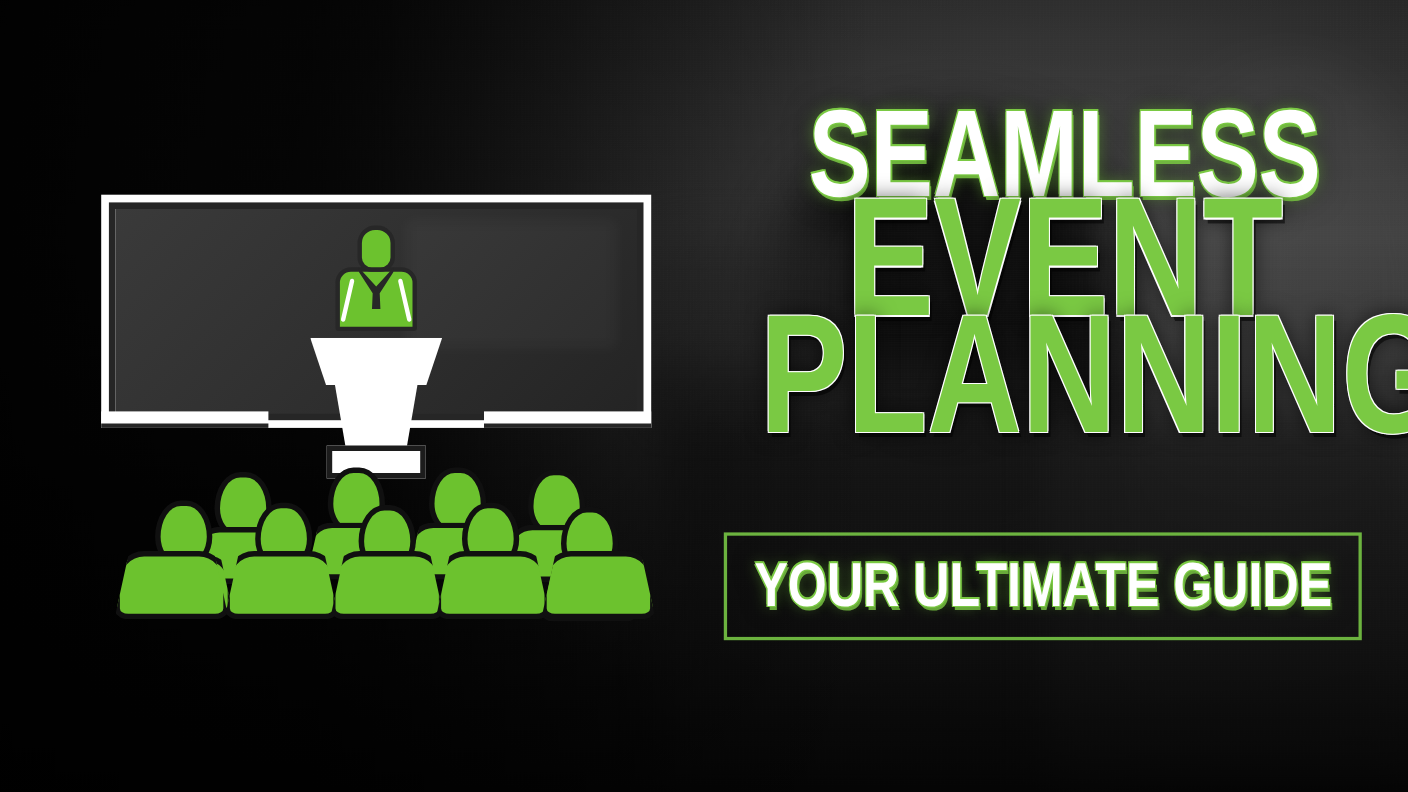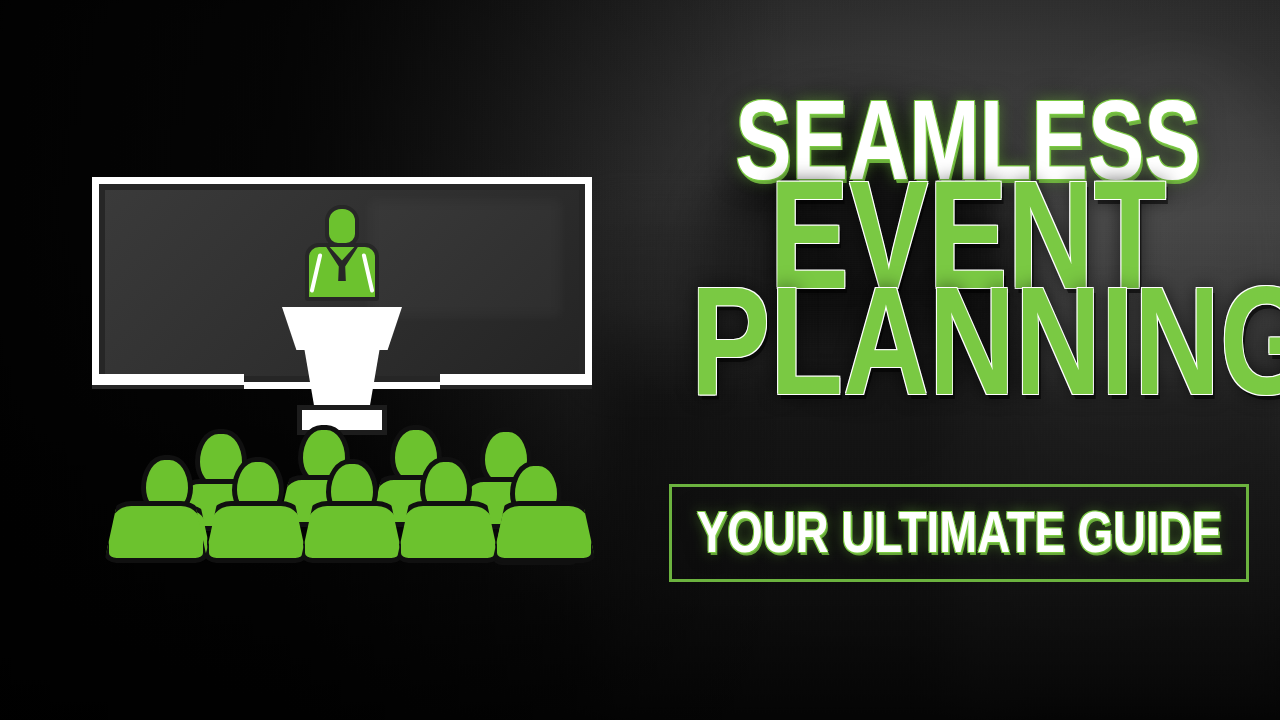--- a/index.html
+++ b/index.html
@@ -216,21 +216,20 @@
   
   #subtitle-frame {
     position: absolute;
     left: 658px; top: 484px;
     width: 580px; height: 98px;
     border: 3px solid #6cb33f;
     box-sizing: border-box;
     display: flex;
     align-items: center;
     justify-content: center;
-    margin-left: 11px;
   }
   .subtitle-text {
     font-family: "Liberation Sans", sans-serif;
     font-weight: bold;
     text-transform: uppercase;
     font-size: 48px;
     line-height: 1;
     color: #ffffff;
     white-space: nowrap;
     transform: scaleX(.95) scaleY(1.18);

